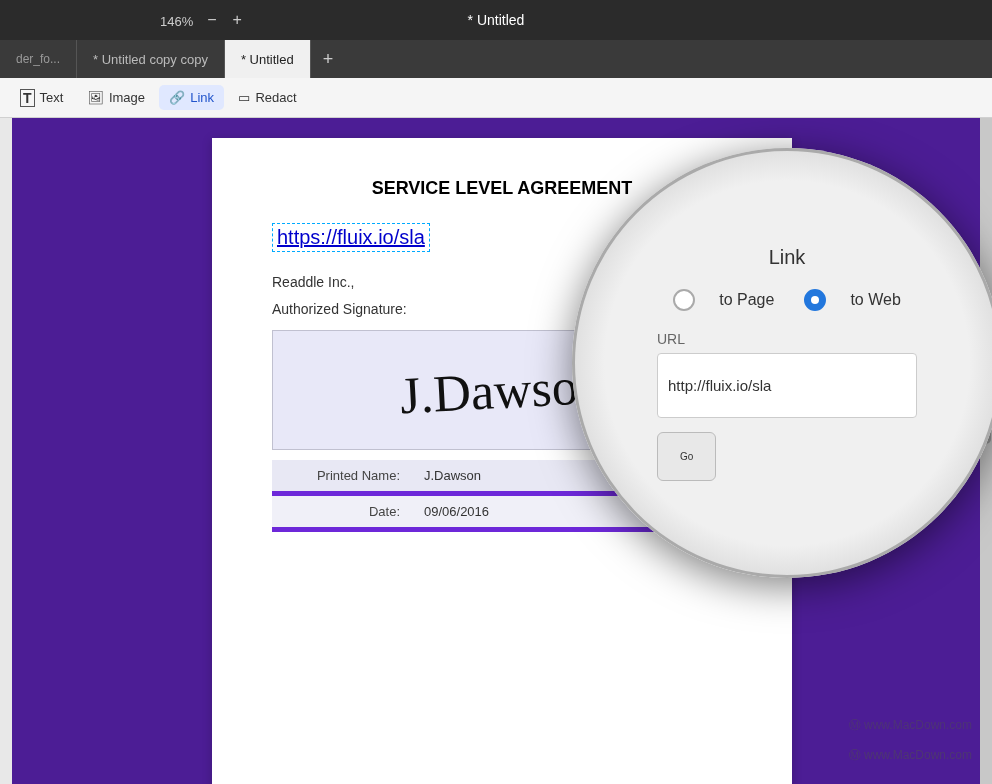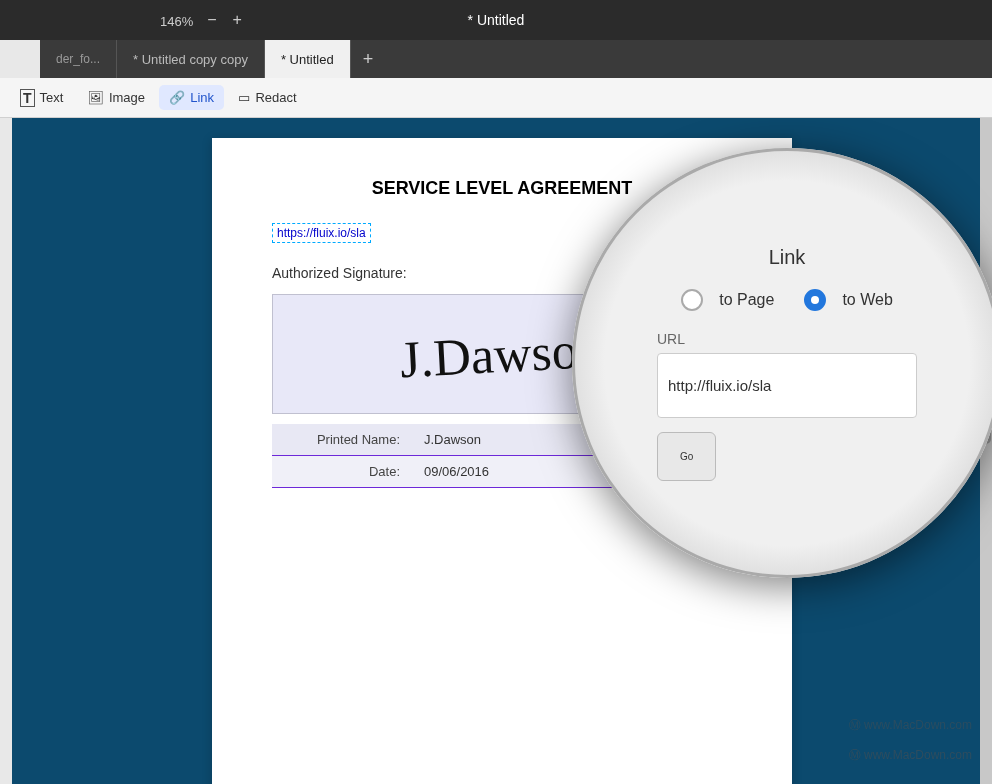--- a/index.html
+++ b/index.html
@@ -54,21 +54,20 @@
     
     .tab-bar {
       position: absolute;
       top: 40px;
       left: 0; right: 0;
       height: 38px;
       background: #3a3a3a;
       display: flex;
       align-items: stretch;
       z-index: 10;
-      margin-left: 40px;
     }
     .tab {
       display: flex;
       align-items: center;
       padding: 0 16px;
       font-size: 13px;
       color: #bbb;
       cursor: pointer;
       border-right: 1px solid #555;
       white-space: nowrap;
@@ -119,21 +118,21 @@
     .toolbar-btn.active {
       background: #e0e8ff;
       color: #2255cc;
     }
 
     
     .content-area {
       position: absolute;
       top: 118px;
       left: 0; right: 0; bottom: 0;
-      background: #0c4a6e;
+      background: #4c1d95;
       display: flex;
       justify-content: center;
       overflow: hidden;
       margin-left: 12px;
     }
 
     
     .document-page {
       background: #ffffff;
       width: 580px;
@@ -148,21 +147,22 @@
       font-size: 18px;
       font-weight: bold;
       text-align: center;
       margin-bottom: 24px;
       color: #000;
     }
 
     .doc-link {
       display: inline-block;
       color: #0000cc;
-      font-size: 12px;
+      text-decoration: underline;
+      font-size: 20px;
       border: 1.5px dashed #00aaff;
       padding: 2px 4px;
       margin-bottom: 20px;
       cursor: pointer;
     }
 
     .doc-text {
       font-size: 14px;
       color: #333;
       margin-bottom: 6px;
@@ -189,21 +189,21 @@
       display: inline-block;
     }
 
     
     .form-table {
       width: 100%;
       border-collapse: collapse;
       margin-top: 10px;
     }
     .form-table tr {
-      border-bottom: 1px solid #6d28d9;
+      border-bottom: 5px solid #6d28d9;
     }
     .form-table td {
       padding: 8px 12px;
       font-size: 13px;
       color: #333;
     }
     .form-table td:first-child {
       text-align: right;
       font-weight: 500;
       color: #444;
@@ -270,21 +270,21 @@
     .link-popup-radio-row {
       display: flex;
       align-items: center;
       gap: 30px;
       margin-bottom: 20px;
     }
 
     .radio-option {
       display: flex;
       align-items: center;
-      gap: 16px;
+      gap: 24px;
       font-size: 16px;
       color: #333;
       cursor: pointer;
     }
 
     .radio-circle {
       width: 22px;
       height: 22px;
       border-radius: 50%;
       border: 2px solid #aaa;
@@ -399,20 +399,21 @@
   </button>
 </div>
 
 <div class="content-area">
 
   <div class="document-page">
     <div class="doc-title">SERVICE LEVEL AGREEMENT</div>
 
     <div class="doc-link">https://fluix.io/sla</div>
 
+    <div class="doc-text">Readdle Inc.,</div>
     <div class="doc-text">Authorized Signature:</div>
 
     <div class="signature-area">
       <span class="signature-text">J.Dawson</span>
     </div>
 
     <table class="form-table">
       <tbody>
           <tr>
         <td>Printed Name:</td>

